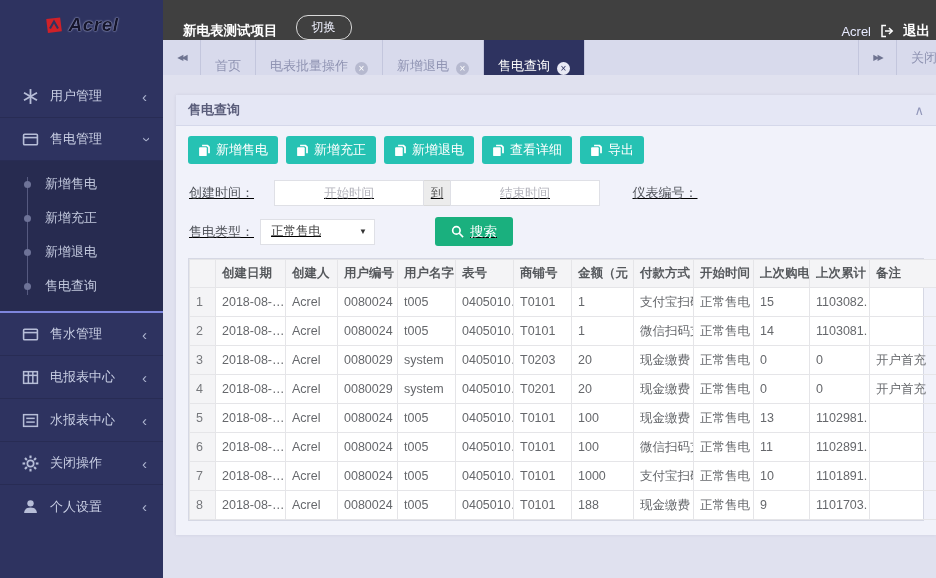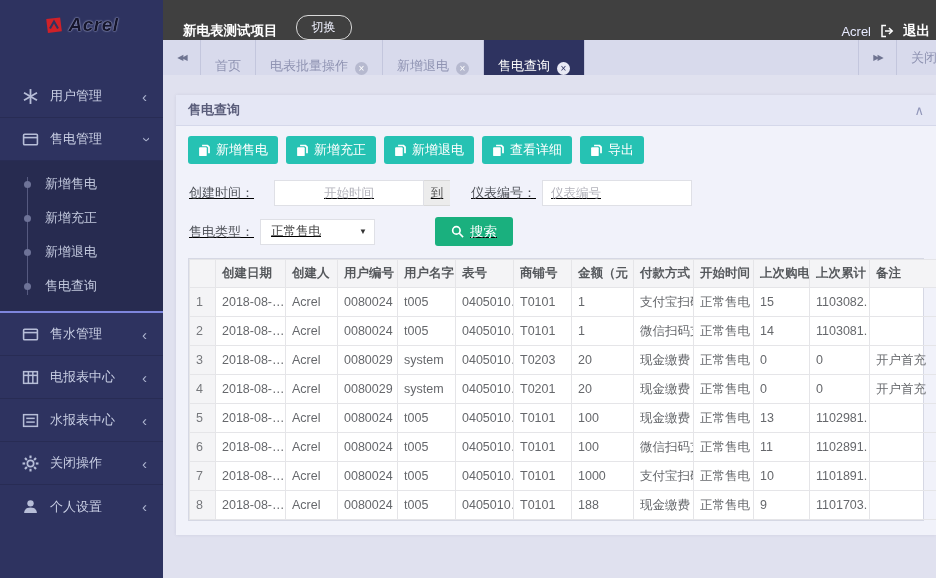--- a/index.html
+++ b/index.html
@@ -327,22 +327,22 @@
             </svg>
           <span>导出</span>
         </button>
         </div>
 
       <div class="form">
         <div class="f-row">
           <span class="f-label">创建时间：</span>
           <input class="f-input date-input" style="margin-left: 20px;" placeholder="开始时间">
           <span class="addon">到</span>
-          <span class="f-label" style="margin-left:20px;">仪表编号：</span>
-          <input class="f-input" style="width: 150px; margin-left: 6px;" placeholder="仪表编号">
+          <input class="f-input date-input" placeholder="结束时间" style="">
+          <span class="f-label" style="margin-left:32px;text-align:center;">仪表编号：</span>
         </div>
         <div class="f-row" style="margin-bottom:0;">
           <span class="f-label">售电类型：</span>
           <div class="select" style="margin-left:6px;">
             <span>正常售电</span>
             <span class="caret">▼</span>
           </div>
           <button class="btn-search">
             <svg class="ic-search" viewBox="0 0 14 14" fill="none" stroke="#fff" stroke-width="1.8">
                 <circle cx="5.8" cy="5.8" r="4"></circle>

